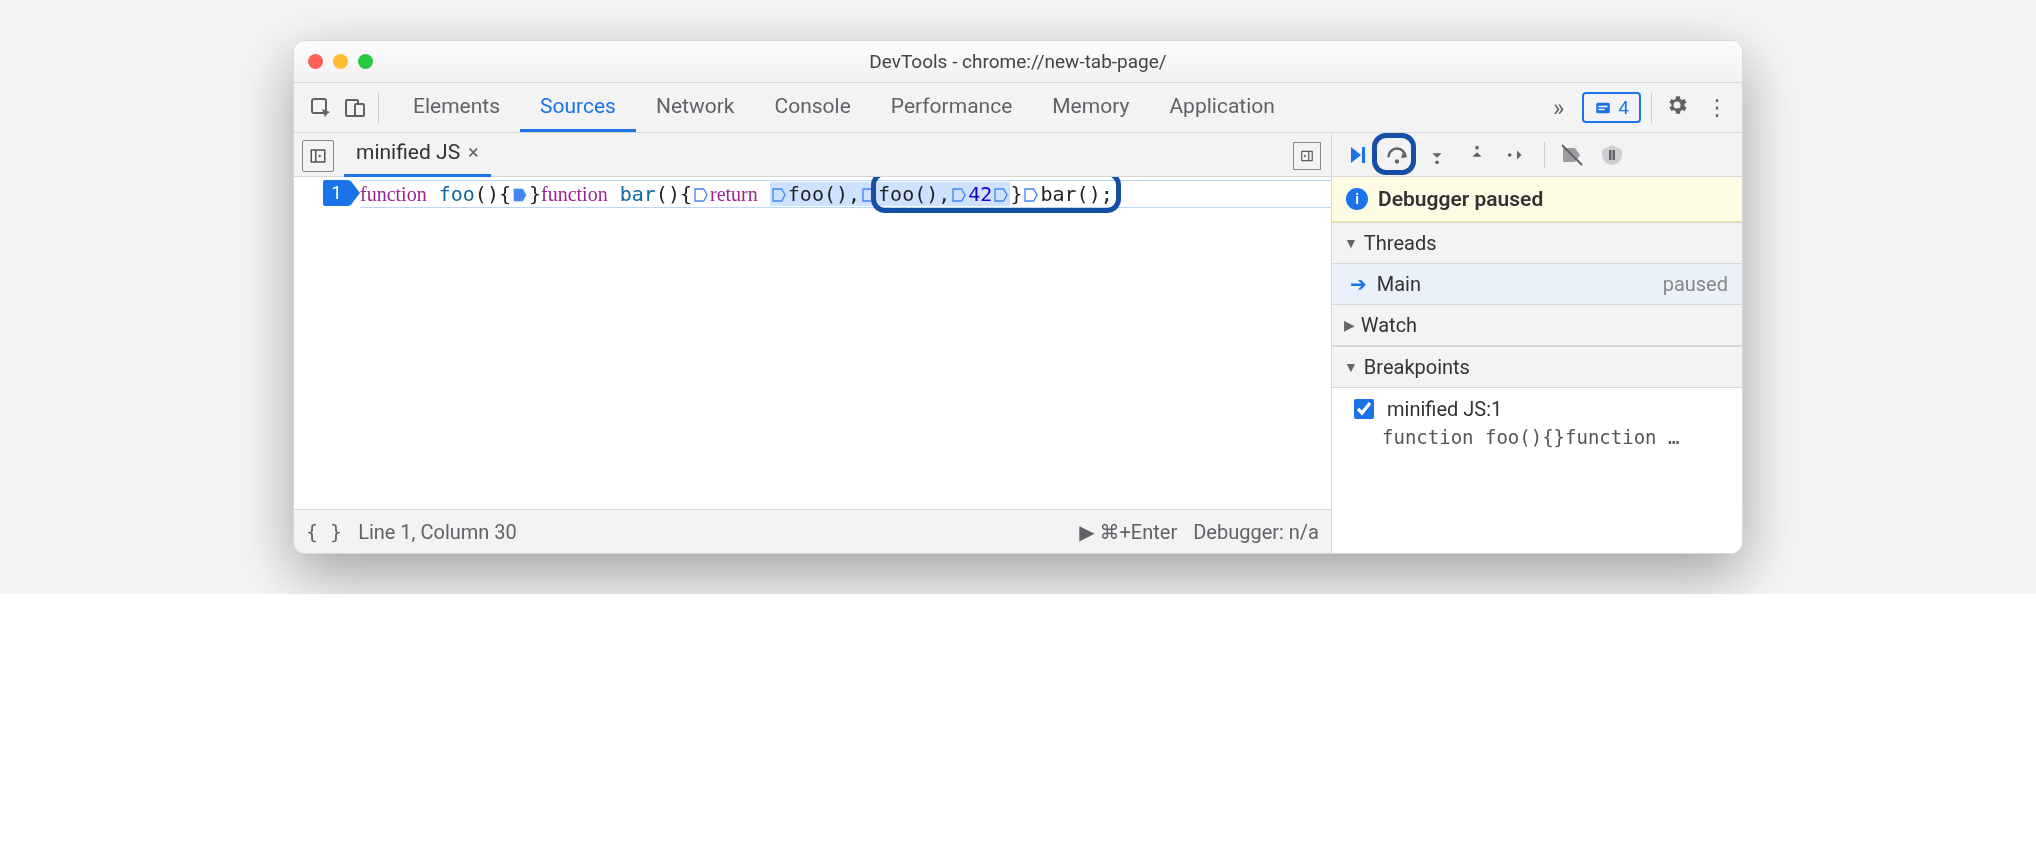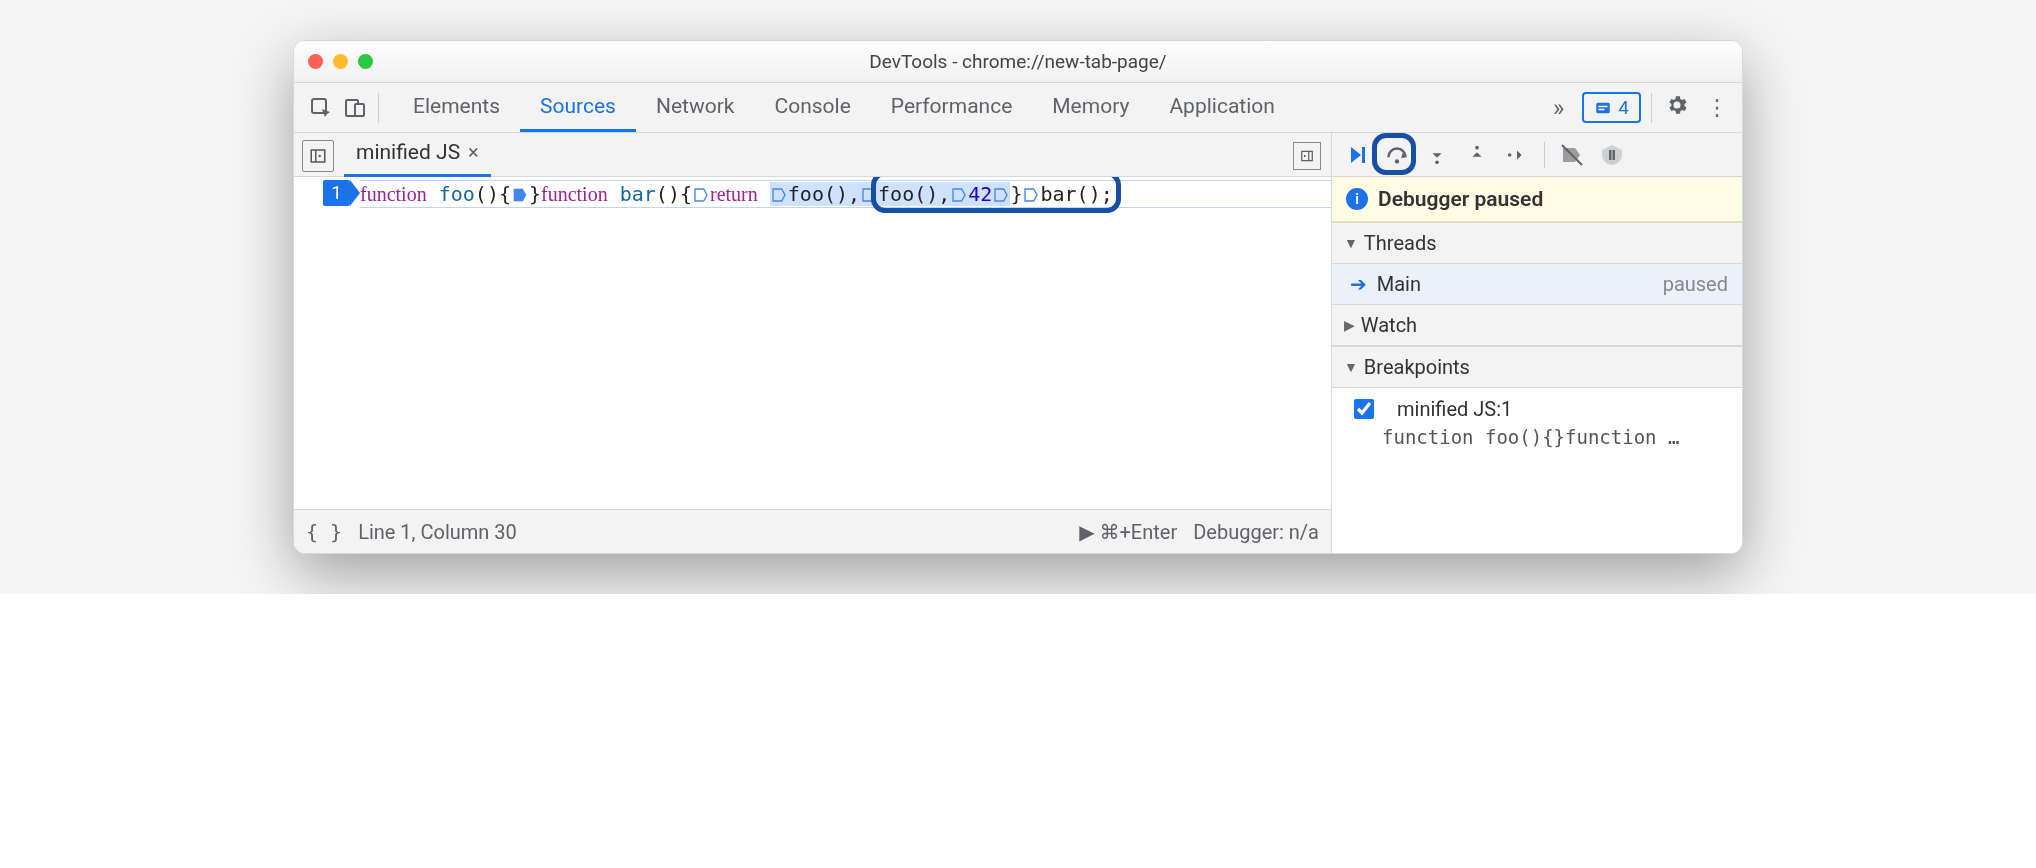--- a/index.html
+++ b/index.html
@@ -207,21 +207,21 @@
   .section-head .tri { font-size:14px; color:#666; }
   .thread-row {
     display:flex; align-items:center; padding:8px 14px 8px 18px;
     font-size:20px; color:#333; gap:10px;
   }
   .thread-row.sel { background:#eaf1fb; }
   .thread-arrow { color:#1a73e8; }
   .thread-row .right { margin-left:auto; color:#888; }
   .bp-row {
     padding:8px 14px 4px 18px; font-size:20px; color:#333;
-    display:flex; align-items:center; gap:20px;
+    display:flex; align-items:center; gap:10px;
   }
   .bp-row input[type=checkbox]{
     width:20px;height:20px; accent-color:#1a73e8;
   }
   .bp-sub {
     padding: 0 9px 10px 50px;
     font-family: Menlo, Consolas, monospace;
     font-size:19px; color:#555;
   }
 </style>

